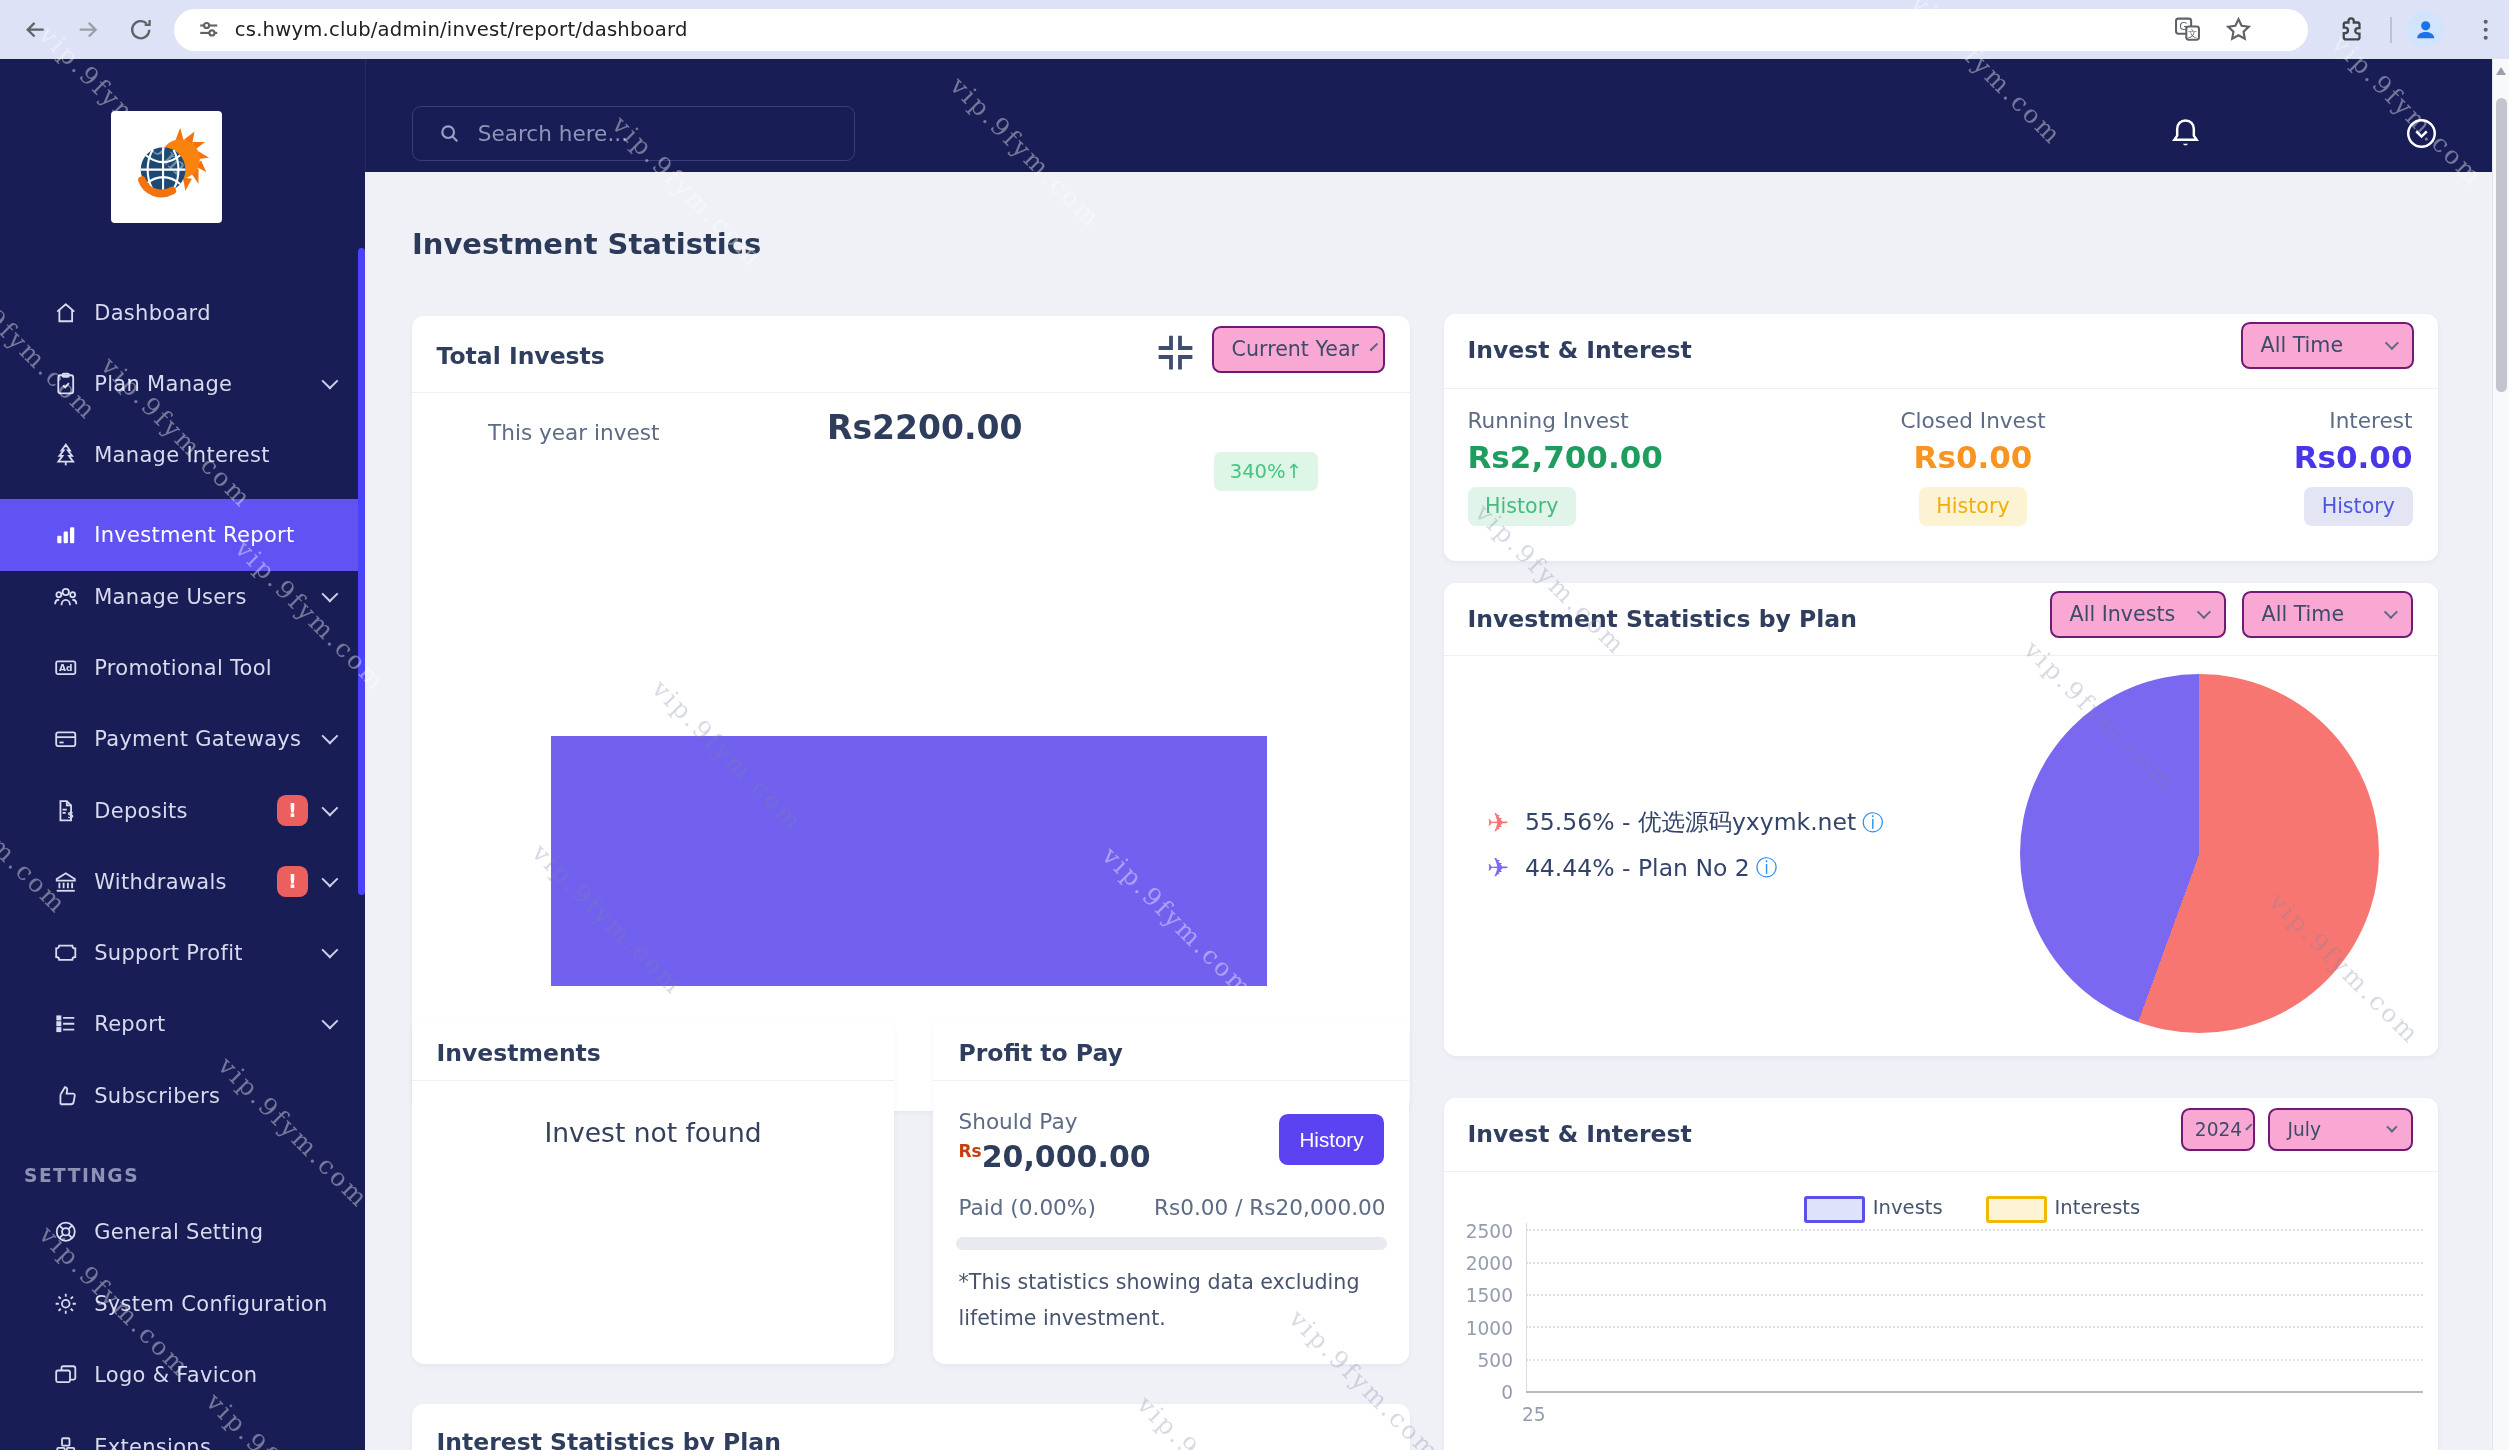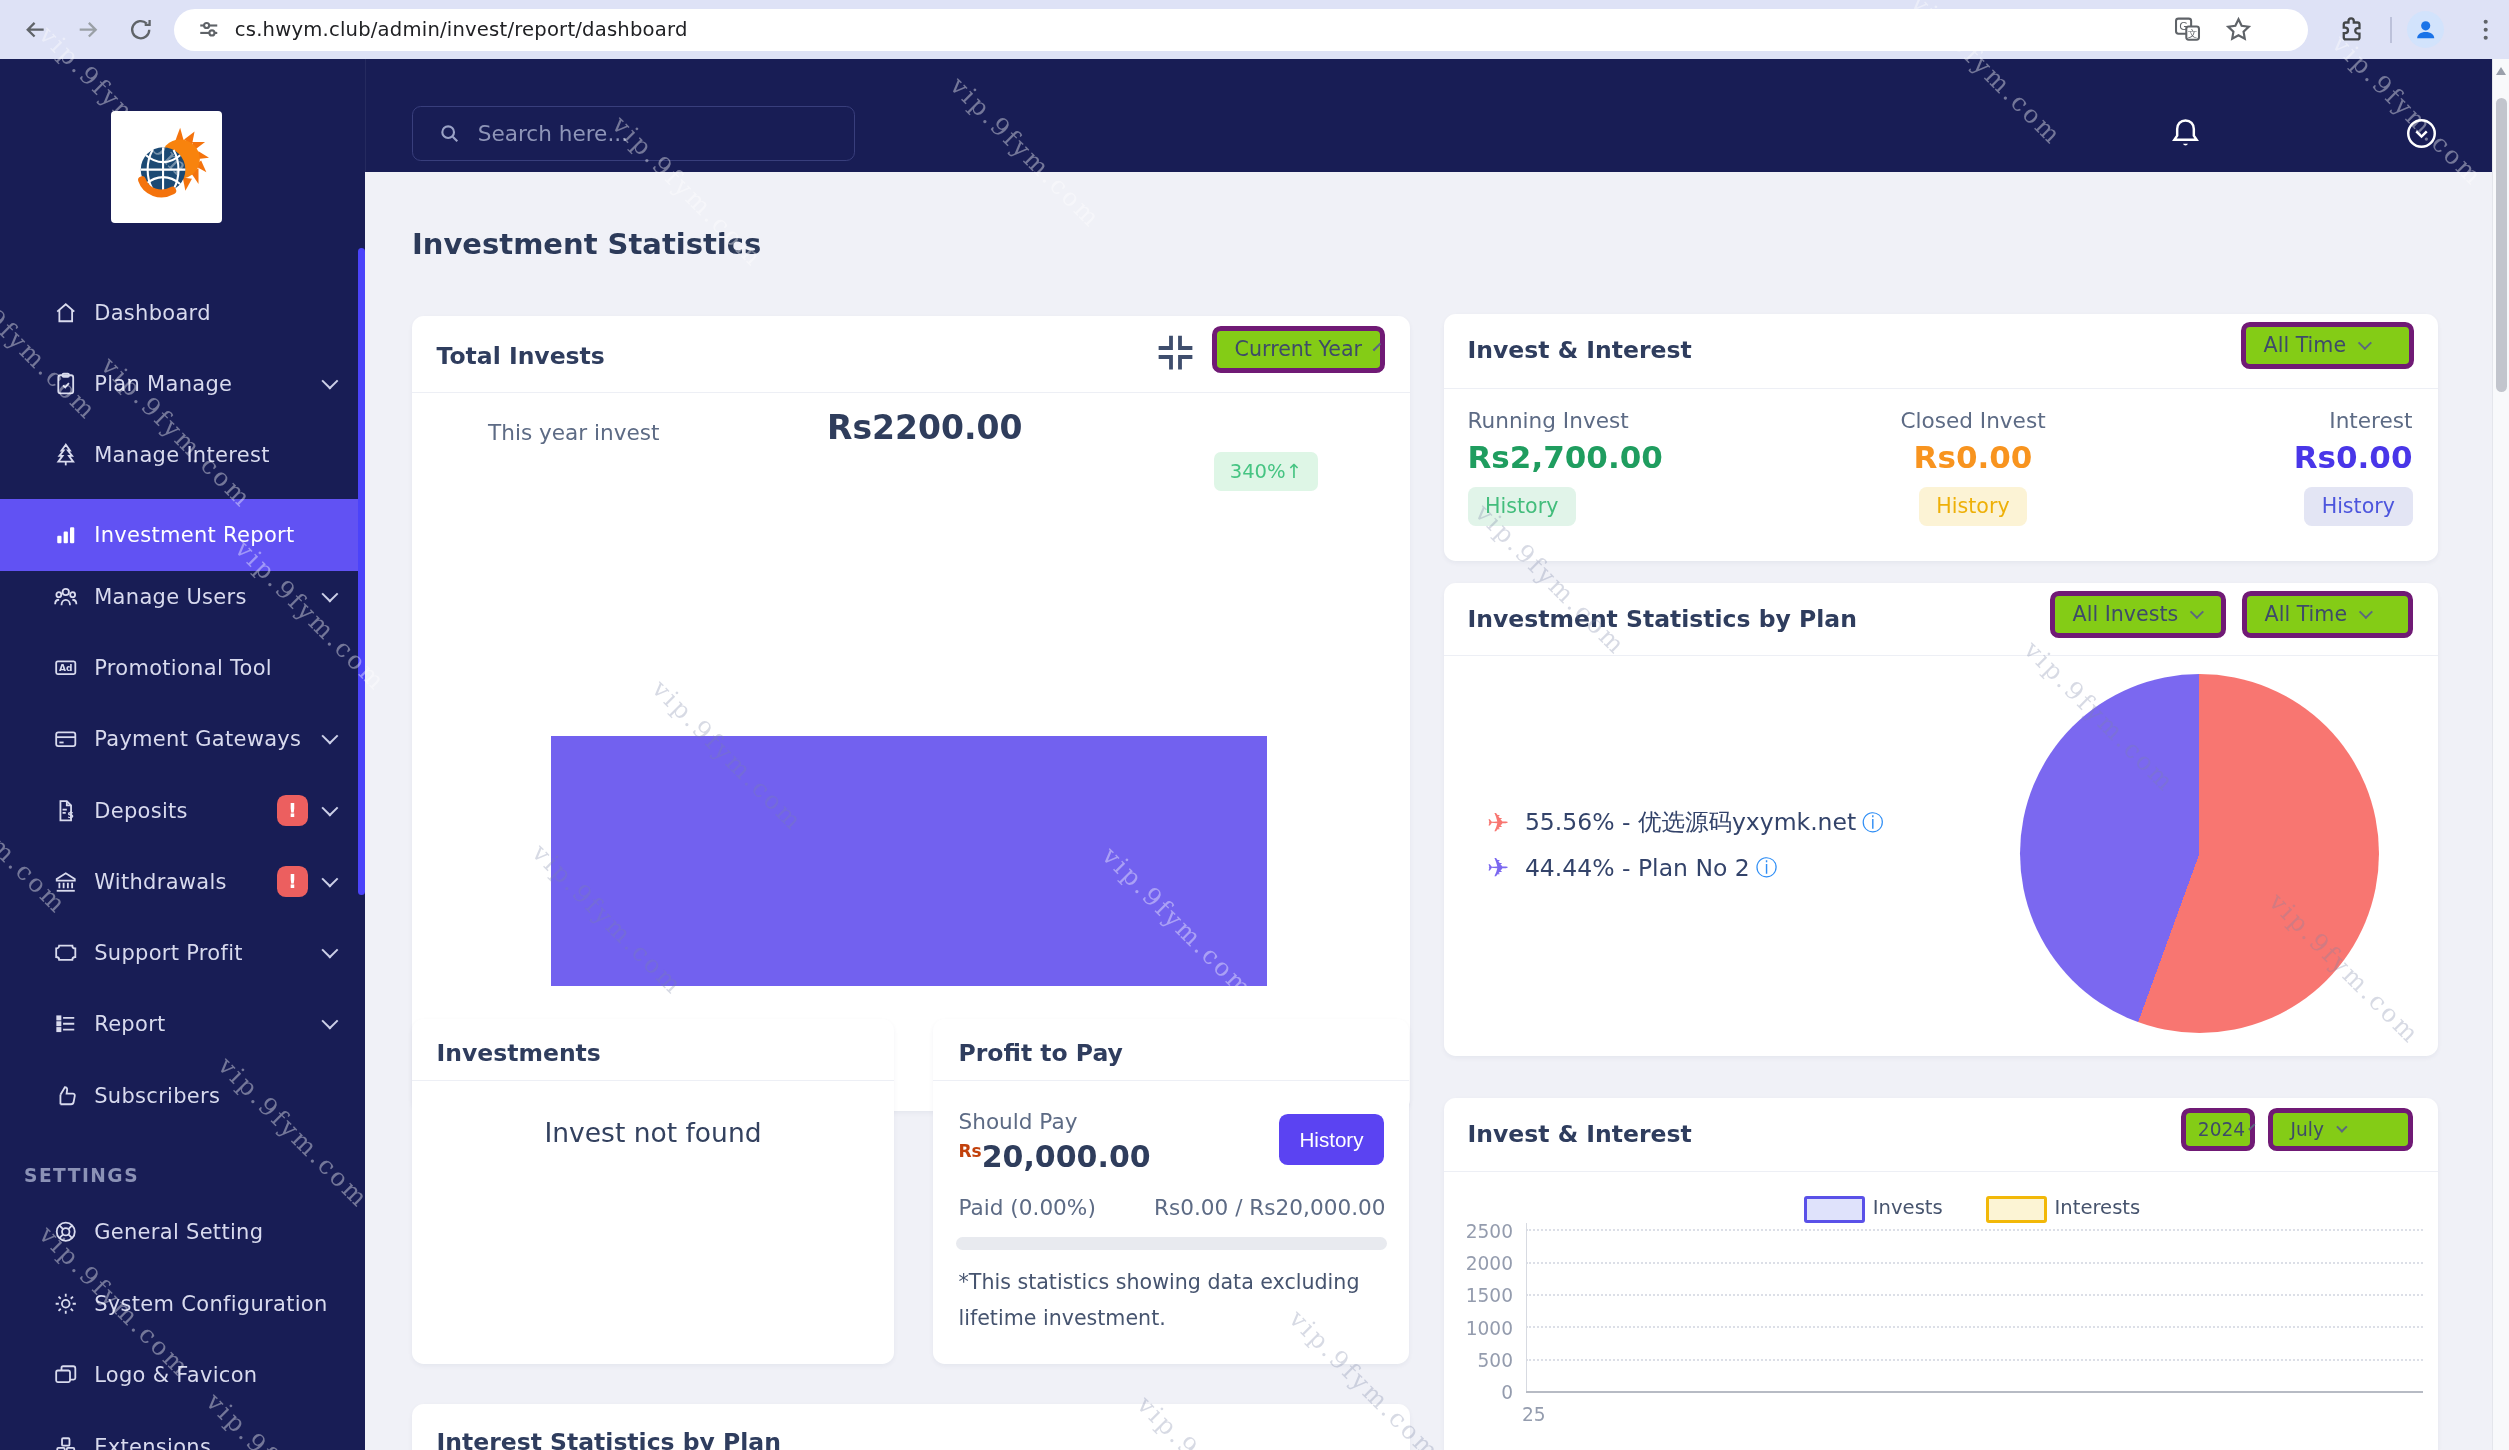--- a/index.html
+++ b/index.html
@@ -44,22 +44,22 @@
   .search span { margin-left:15.7px; font-size:21.6px; color:#8e95b8; }
   .tb-ic { position:absolute; top:115px; cursor:pointer; }
 
   
   .main-bg { position:absolute; left:365px; top:172px; width:2129px; height:1279px; background:#f0f1f7; }
   .page-title { position:absolute; left:412px; top:227px; font-size:29px; font-weight:600; color:#2c3a59; }
 
   .card { position:absolute; background:#fff; border-radius:11.8px; box-shadow:0 2px 4.9px rgba(25,35,80,.05); overflow:hidden; }
   .card-title { position:absolute; font-size:23.5px; font-weight:600; color:#2f3d5e; }
   .cdivider { position:absolute; left:0; width:100%; height:1px; background:#edeff5; }
-  .sel { position:absolute; border:5px solid #701a75; border-radius:8.8px; background:#84cc16; display:flex;
-    align-items:center; padding:0 15.7px 0 17.6px; cursor:pointer; }
+  .sel { position:absolute; border:2px solid #701a75; border-radius:8.8px; background:#f9a8d4; display:flex;
+    align-items:center; justify-content:space-between; padding:0 15.7px 0 17.6px; cursor:pointer; }
   .sel .sv { font-size:20.6px; color:#3e4b68; white-space:nowrap; }
   .sel .sc { width:9.8px; height:9.8px; border-right:2px solid #5b6780; border-bottom:2px solid #5b6780;
     transform:rotate(45deg); margin:-3.9px 0 0 13.7px; }
   .muted { font-size:21.6px; color:#5d6b85; }
   .bigval { font-size:31px; font-weight:bold; color:#2f3d5c; }
   .hist-badge { display:inline-block; padding:7.8px 17.6px; border-radius:7.8px; font-size:20.6px; cursor:pointer; }
   .hb-green  { background:#e1f4e9; color:#43bd7c; }
   .hb-yellow { background:#fcf3d5; color:#eeb008; }
   .hb-indigo { background:#e3e5f4; color:#4c55dd; }
 

